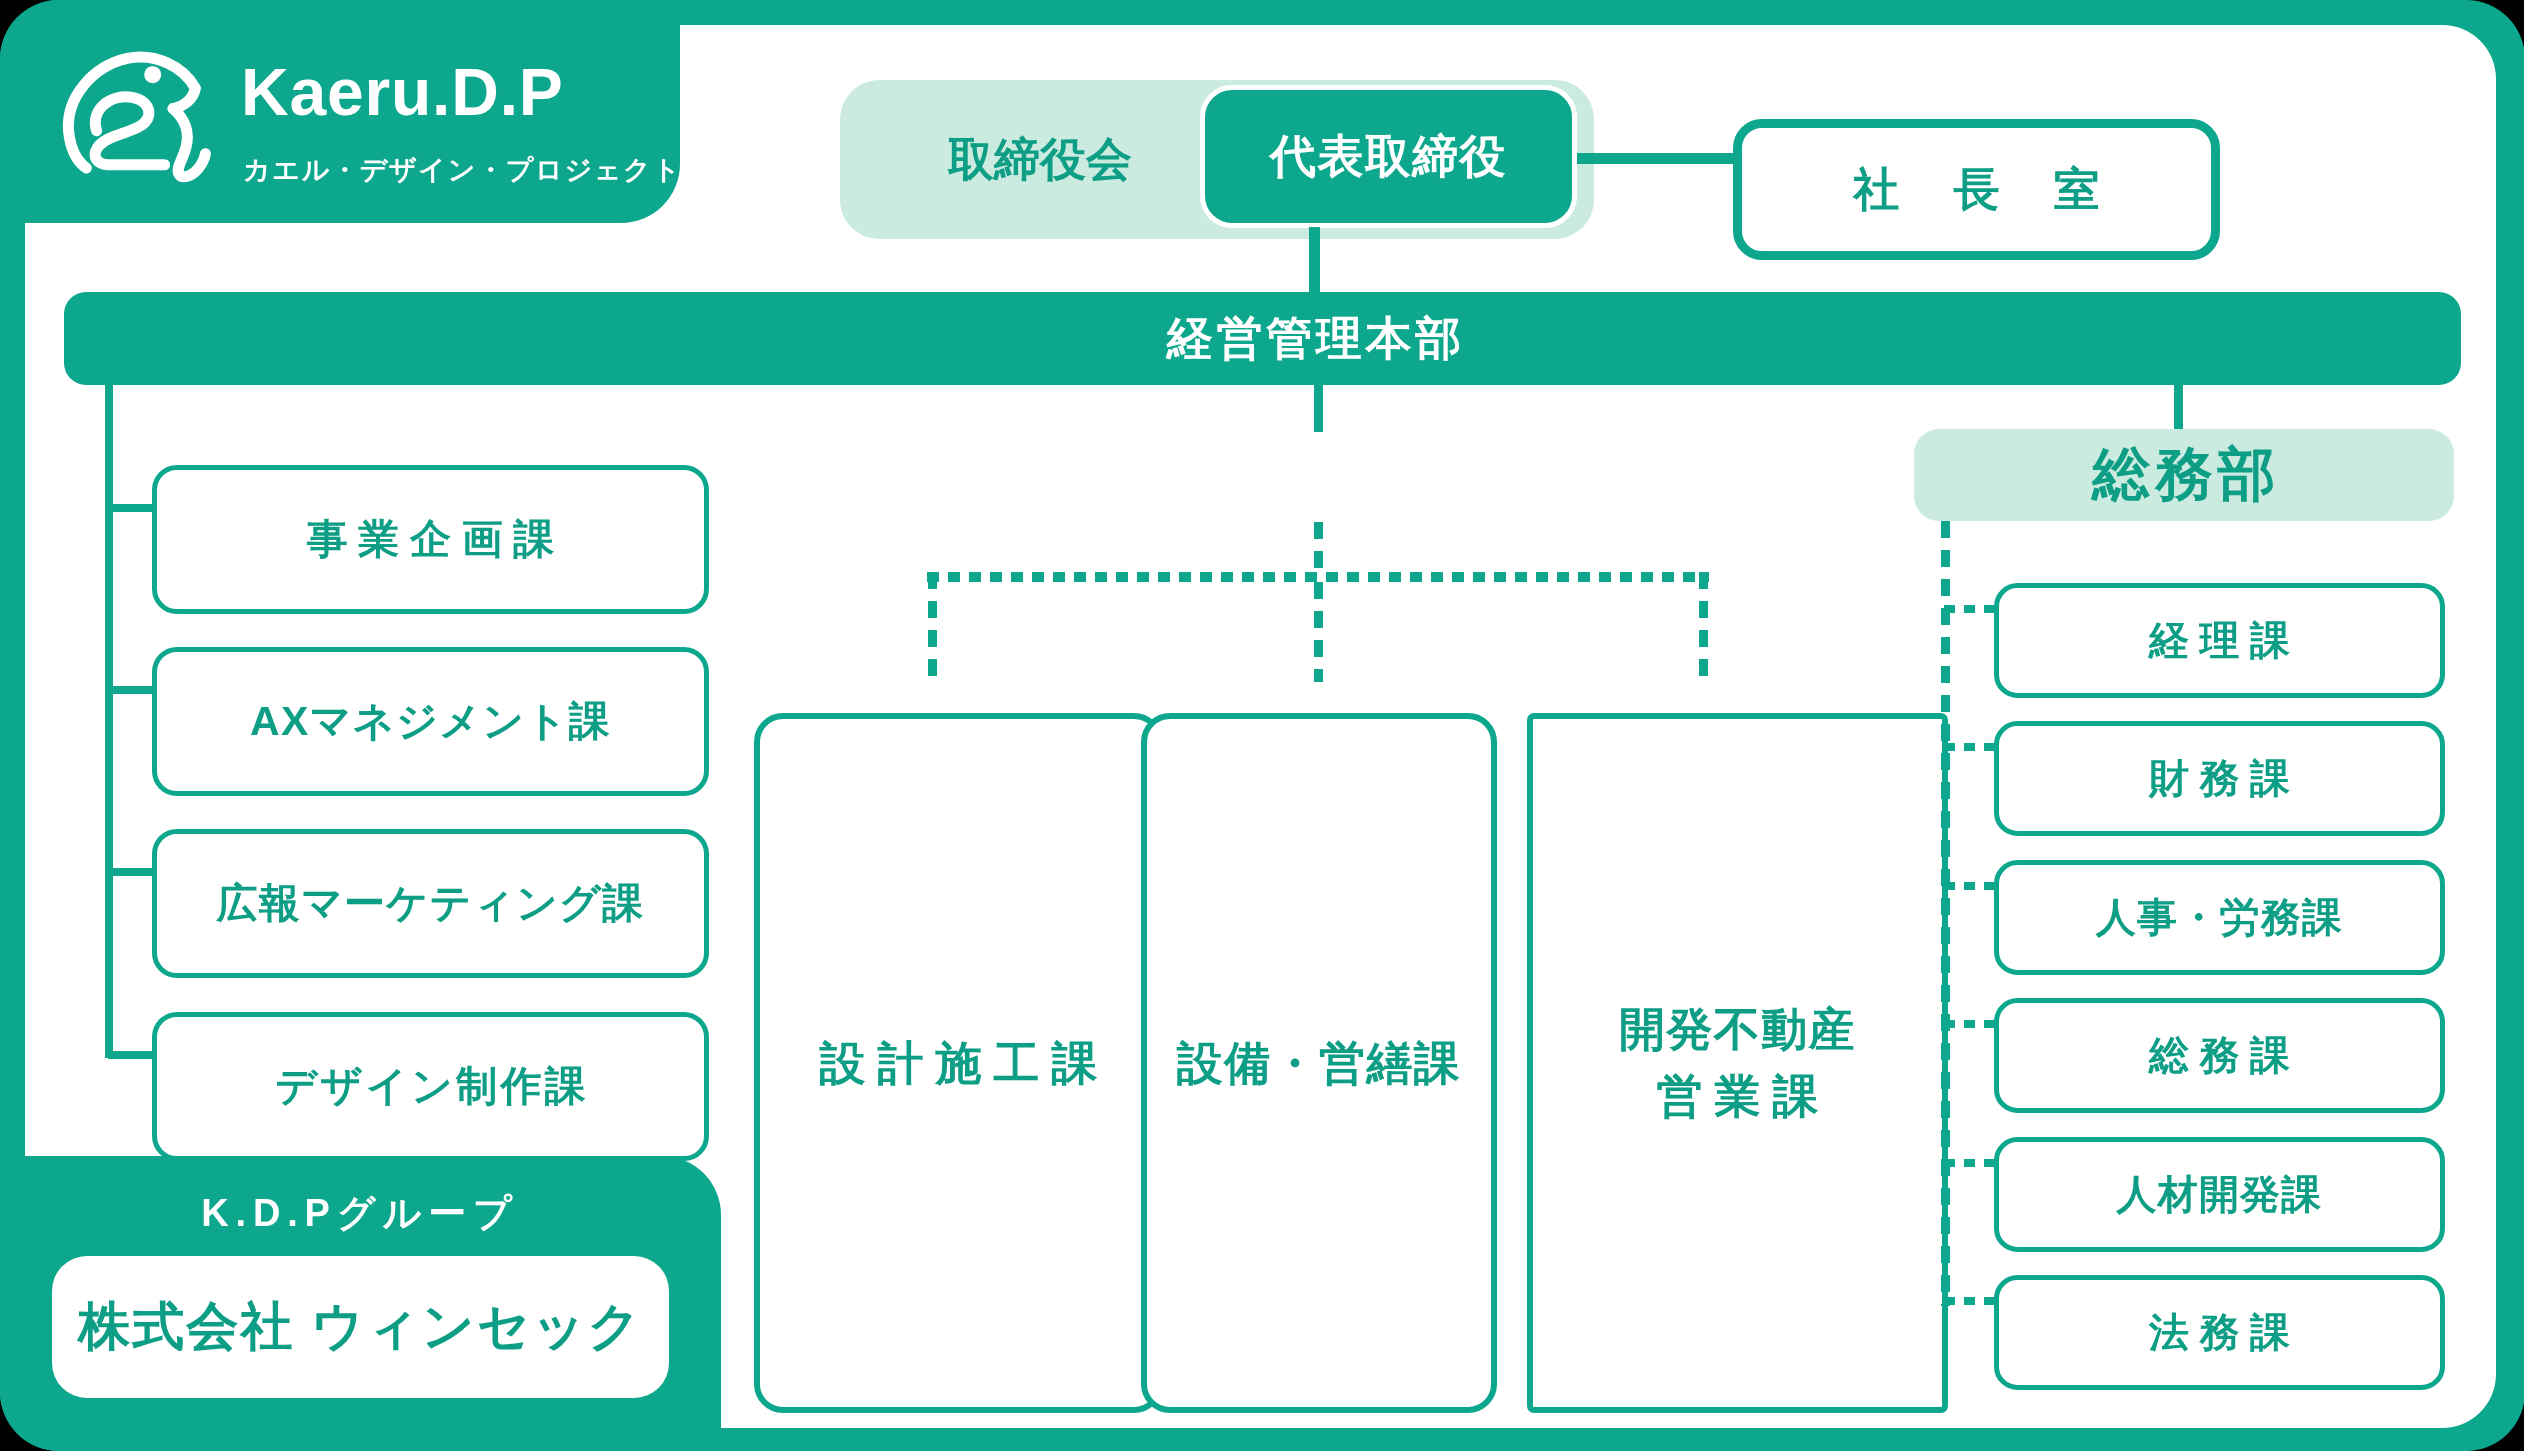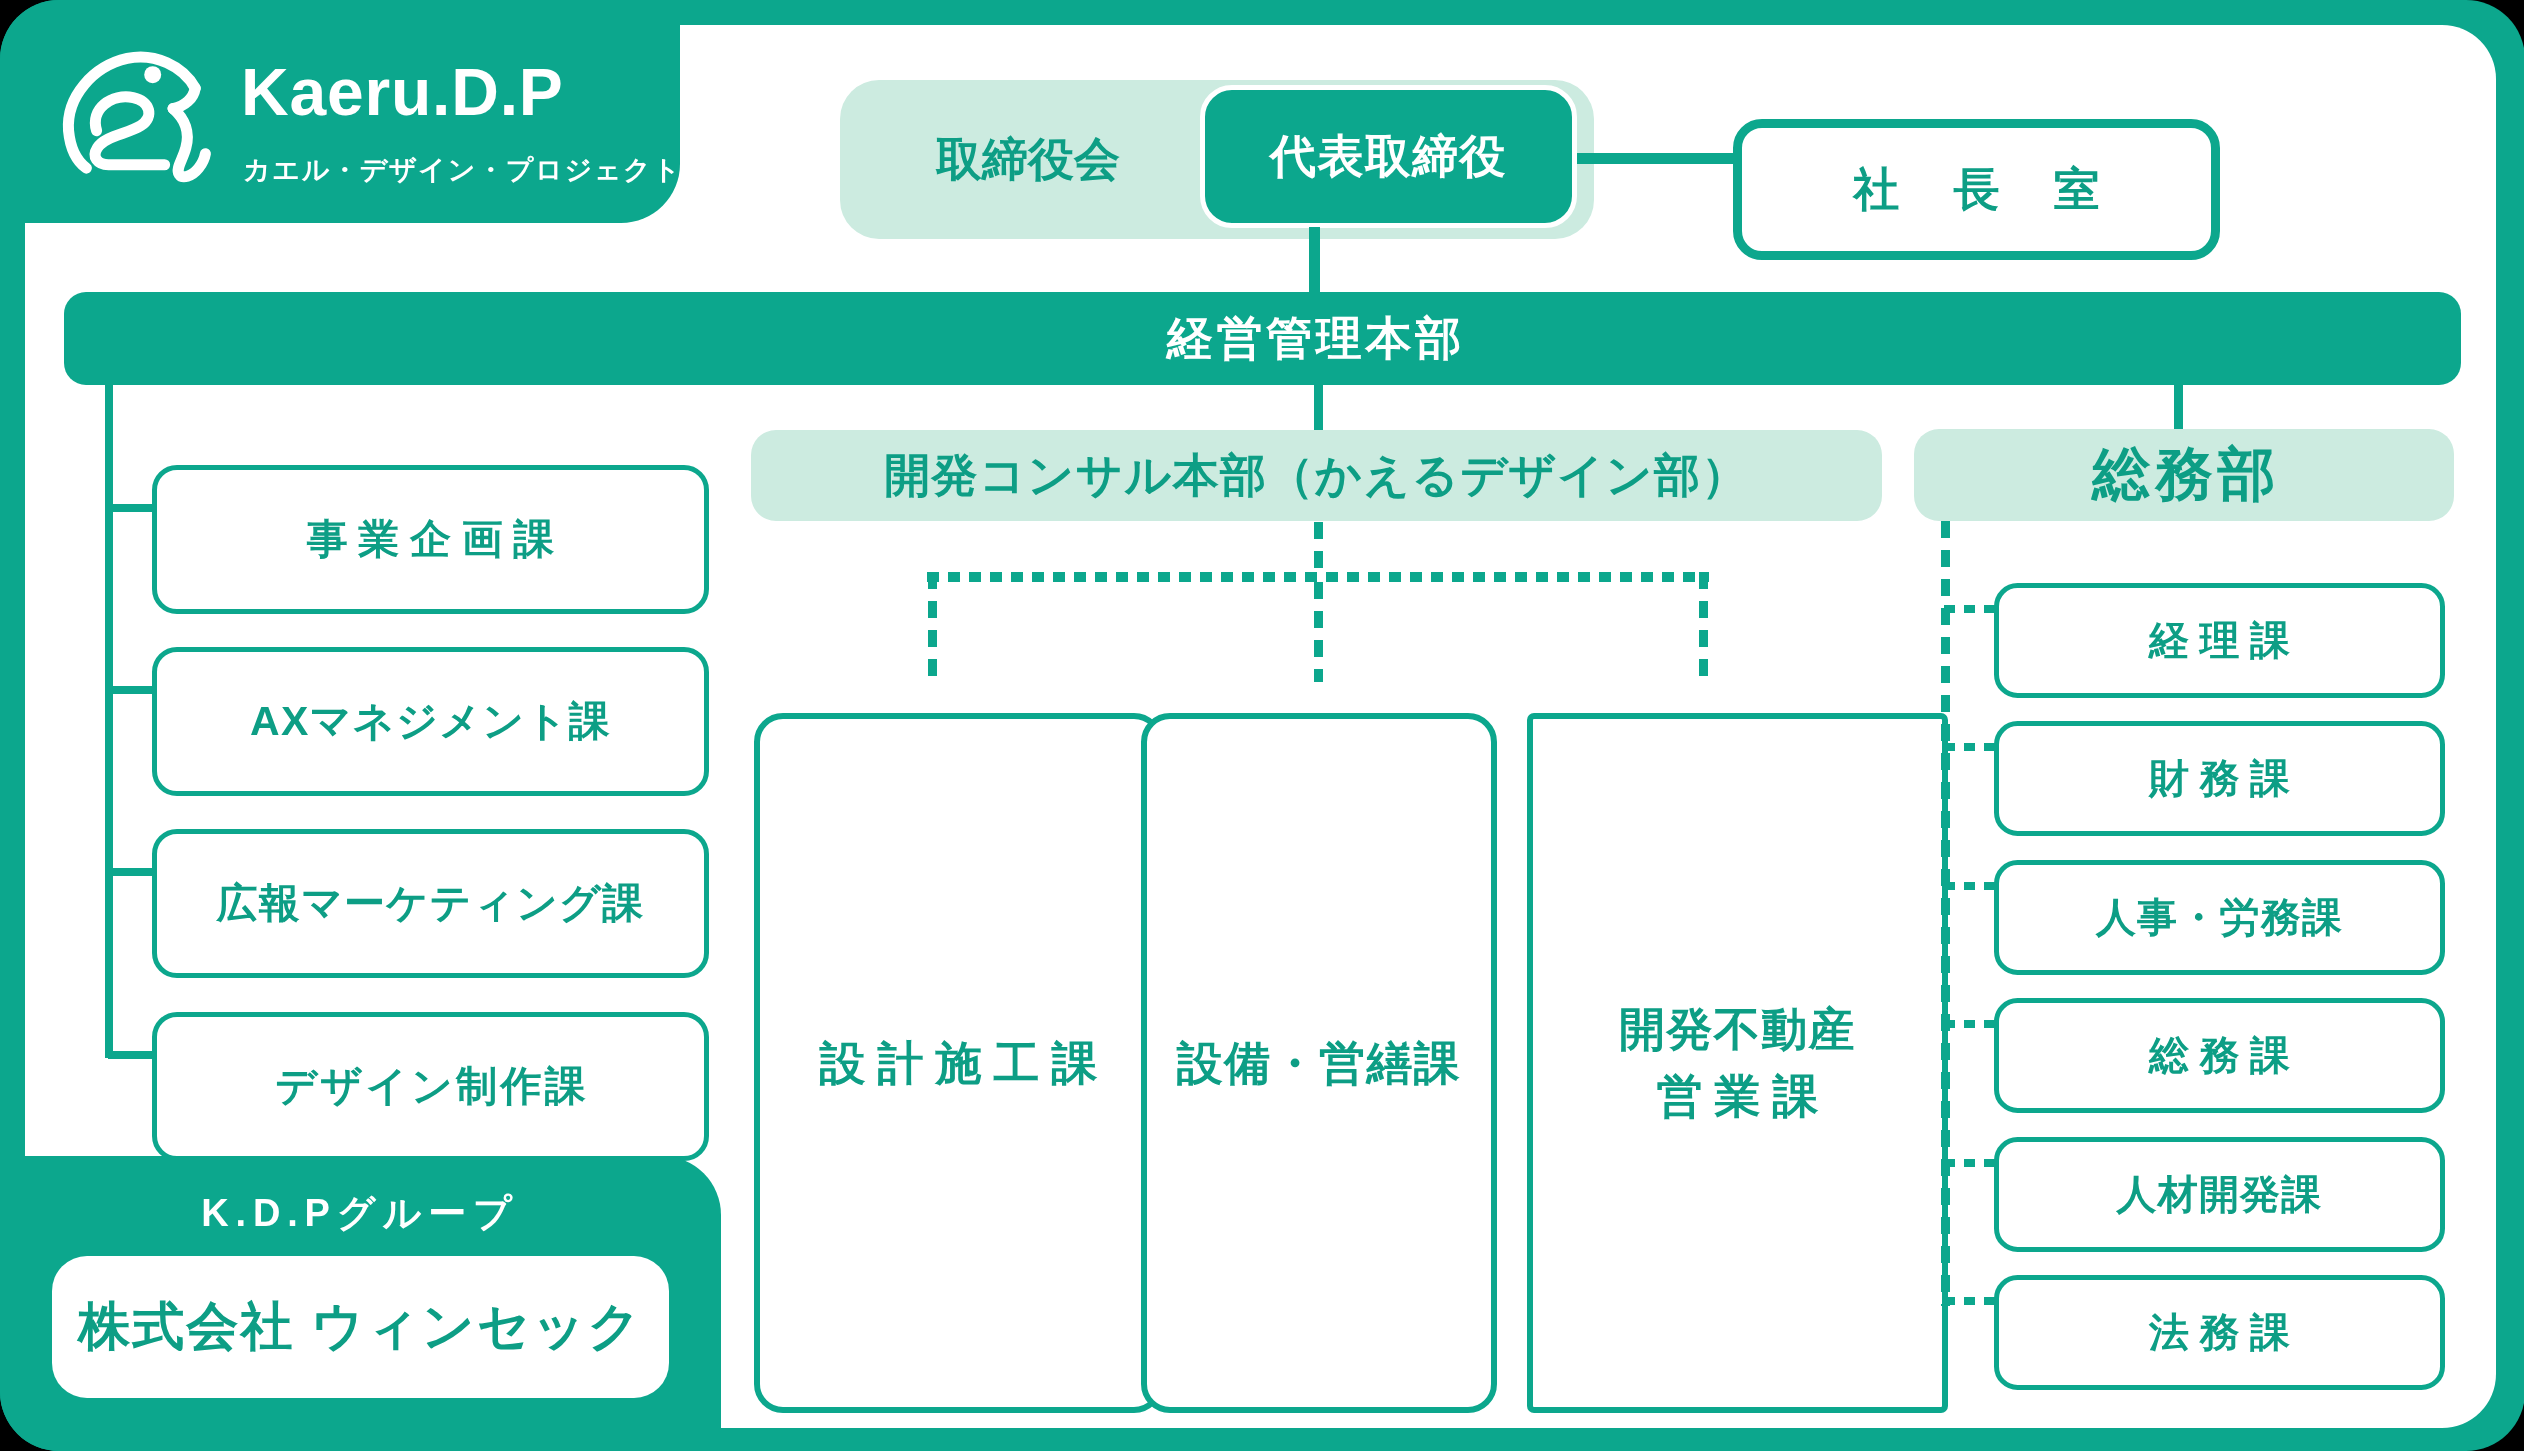--- a/index.html
+++ b/index.html
@@ -70,21 +70,21 @@
       <path d="M 172,56 C 170,68 160,77 146,80"></path>
       <path d="M 146,80 C 160,92 166,108 161,126 C 157,141 149,150 153,157 C 157,163 168,160 176,150 C 180,145 183,139 184,133"></path>
       <path d="M 56,106 C 48,80 74,62 99,67 C 119,71 124,90 108,100 C 92,110 66,112 57,126 C 50,137 57,146 70,146 L 136,146"></path>
     </g>
     <circle cx="122" cy="40" r="10" fill="#FFFFFF"></circle>
   </svg>
   <div class="abs logo-title">Kaeru.D.P</div>
   <div class="abs logo-subtitle">カエル・デザイン・プロジェクト</div>
 
   <div class="abs node mint-box board-box"></div>
-  <div class="abs node board-label-zone" style="color:var(--text_teal);">取締役会</div>
+  <div class="abs node board-label-zone" style="color:var(--text_teal);margin-left:12px;">取締役会</div>
   <div class="abs line" style="left:1577px;top:153px;width:160px;height:11px;"></div>
   <div class="abs node teal-box rep-box ls-s">代表取締役</div>
   <div class="abs node outline-box office-box ls-xl" style="border-width:9.3px;">社 長 室</div>
   <div class="abs line" style="left:1309px;top:227px;width:11px;height:67px;"></div>
 
   <div class="abs node teal-box hq-bar">
     <span class="hq-bar-label ls-m">経営管理本部</span>
   </div>
 
   <div class="abs line" style="left:105px;top:385px;width:7.6px;height:673px;"></div>
@@ -92,21 +92,20 @@
   <div class="abs line" style="left:108px;top:686px;width:46px;height:7.6px;"></div>
   <div class="abs line" style="left:108px;top:868px;width:46px;height:7.6px;"></div>
   <div class="abs line" style="left:108px;top:1051px;width:46px;height:7.6px;"></div>
 
   <div class="abs node outline-box lbox ls-l" style="top:433px;">事業企画課</div>
   <div class="abs node outline-box lbox ls-s" style="top:615px;">AXマネジメント課</div>
   <div class="abs node outline-box lbox ls-s" style="top:797px;">広報マーケティング課</div>
   <div class="abs node outline-box lbox ls-m" style="top:980px;">デザイン制作課</div>
 
   <div class="abs line" style="left:1314px;top:385px;width:9.3px;height:47px;"></div>
-  <div class="abs node mint-box dev-header ls-s">開発コンサル本部（かえるデザイン部）</div>
   <div class="abs dash-v" style="left:1314px;top:522px;width:9.3px;height:52px;"></div>
   <div class="abs dash-h" style="left:927px;top:572px;width:782px;height:10px;"></div>
   <div class="abs dash-v" style="left:928px;top:572px;width:9.3px;height:110px;"></div>
   <div class="abs dash-v" style="left:1314px;top:582px;width:9.3px;height:100px;"></div>
   <div class="abs dash-v" style="left:1699px;top:572px;width:9.3px;height:110px;"></div>
 
   <div class="abs node outline-box tall ls-l" style="left:754px;width:409px;text-align:center;">設計施工課</div>
   <div class="abs node outline-box tall ls-s" style="left:1141px;width:356px;">設備・営繕課</div>
   <div class="abs node outline-box tall" style="left:1527px;width:421px;border-radius:7px;">
     <div>

